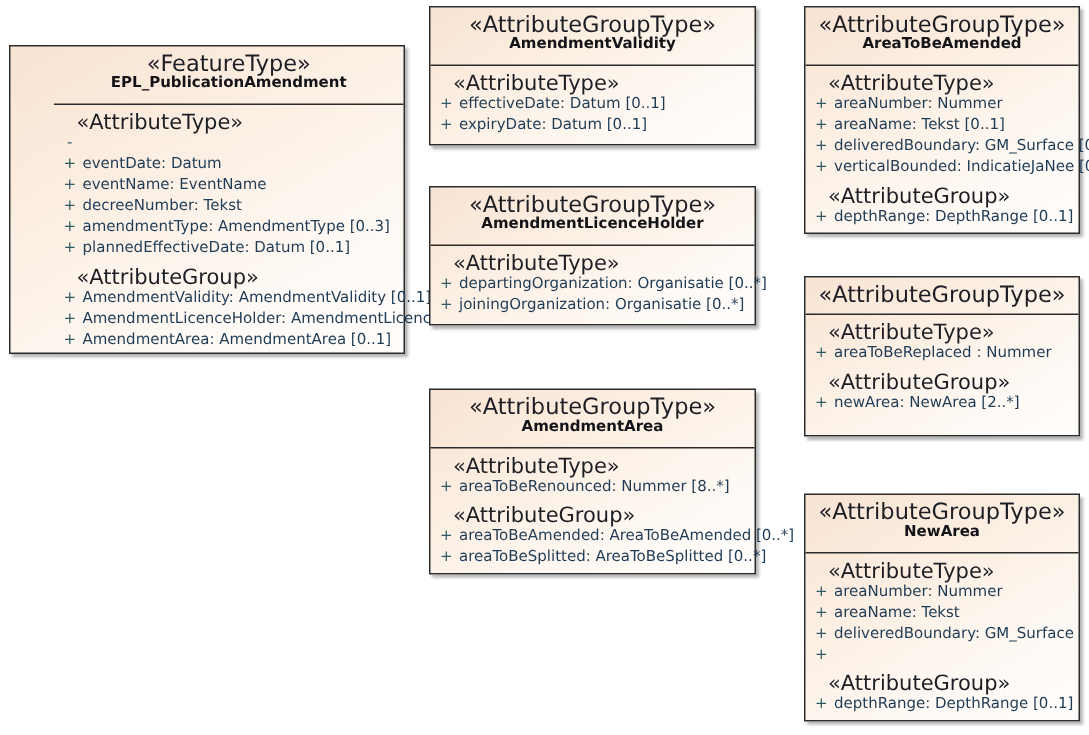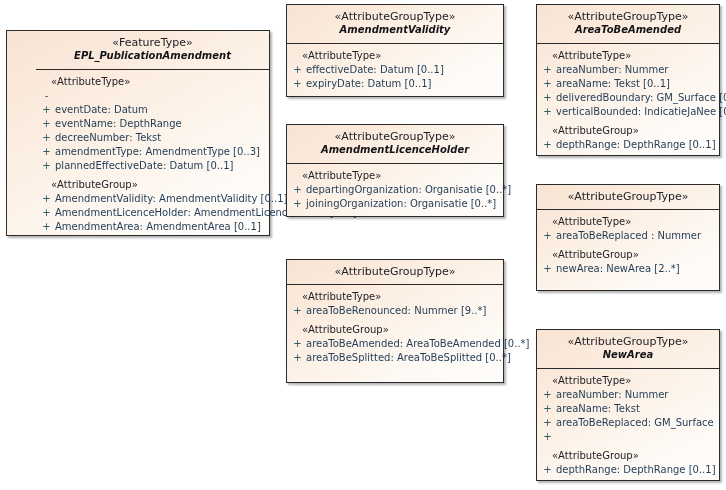--- a/index.html
+++ b/index.html
@@ -30,40 +30,39 @@
     box-shadow: 2px 2px 2px rgba(0,0,0,0.30);
   }
 
   .uml-header {
     box-sizing: border-box;
     border-bottom: 1px solid #2b2b2b;
     text-align: center;
     padding: 5px 4px 6px 4px;
   }
   .stereotype {
-    font-size: 11px;
+    font-size: 15px;
     color: #1d1d24;
     line-height: 13px;
     white-space: nowrap;
   }
   .classname {
     font-size: 10px;
     font-weight: bold;
     color: #141418;
     line-height: 14px;
     white-space: nowrap;
-    font-style: italic;
   }
 
   .uml-body {
     padding: 5px 2px 7px 2px;
   }
 
   .group-stereotype {
-    font-size: 10px;
+    font-size: 14px;
     color: #1d1d24;
     line-height: 14px;
     padding-left: 13px;
     white-space: nowrap;
   }
 
   .attr-row {
     display: flex;
     align-items: baseline;
     line-height: 14px;
@@ -104,21 +103,21 @@
       <div class="group-stereotype">«AttributeType»</div>
       <div class="attr-row">
         <span class="attr-vis">-</span>
       </div>
       <div class="attr-row">
         <span class="attr-vis">+</span>
         <span class="attr-text">eventDate: Datum</span>
       </div>
       <div class="attr-row">
         <span class="attr-vis">+</span>
-        <span class="attr-text">eventName: DepthRange</span>
+        <span class="attr-text">eventName: EventName</span>
       </div>
       <div class="attr-row">
         <span class="attr-vis">+</span>
         <span class="attr-text">decreeNumber: Tekst</span>
       </div>
       <div class="attr-row">
         <span class="attr-vis">+</span>
         <span class="attr-text">amendmentType: AmendmentType [0..3]</span>
       </div>
       <div class="attr-row">
@@ -173,26 +172,27 @@
       <div class="attr-row">
         <span class="attr-vis">+</span>
         <span class="attr-text">joiningOrganization: Organisatie [0..*]</span>
       </div>
     </div>
   </div>
 
   <div class="uml-class" id="box-amendmentarea">
     <div class="uml-header">
       <div class="stereotype">«AttributeGroupType»</div>
-    </div>
-    <div class="uml-body">
-      <div class="group-stereotype">«AttributeType»</div>
-      <div class="attr-row">
-        <span class="attr-vis">+</span>
-        <span class="attr-text">areaToBeRenounced: Nummer [9..*]</span>
+      <div class="classname">AmendmentArea</div>
+    </div>
+    <div class="uml-body">
+      <div class="group-stereotype">«AttributeType»</div>
+      <div class="attr-row">
+        <span class="attr-vis">+</span>
+        <span class="attr-text">areaToBeRenounced: Nummer [8..*]</span>
       </div>
       <div class="group-stereotype" style="padding-top:5px;">«AttributeGroup»</div>
       <div class="attr-row">
         <span class="attr-vis">+</span>
         <span class="attr-text">areaToBeAmended: AreaToBeAmended [0..*]</span>
       </div>
       <div class="attr-row">
         <span class="attr-vis">+</span>
         <span class="attr-text">areaToBeSplitted: AreaToBeSplitted [0..*]</span>
       </div>
@@ -258,21 +258,21 @@
       <div class="attr-row">
         <span class="attr-vis">+</span>
         <span class="attr-text">areaNumber: Nummer</span>
       </div>
       <div class="attr-row">
         <span class="attr-vis">+</span>
         <span class="attr-text">areaName: Tekst</span>
       </div>
       <div class="attr-row">
         <span class="attr-vis">+</span>
-        <span class="attr-text">areaToBeReplaced: GM_Surface</span>
+        <span class="attr-text">deliveredBoundary: GM_Surface</span>
       </div>
       <div class="attr-row">
         <span class="attr-vis">+</span>
       </div>
       <div class="group-stereotype" style="padding-top:5px;">«AttributeGroup»</div>
       <div class="attr-row">
         <span class="attr-vis">+</span>
         <span class="attr-text">depthRange: DepthRange [0..1]</span>
       </div>
     </div>

